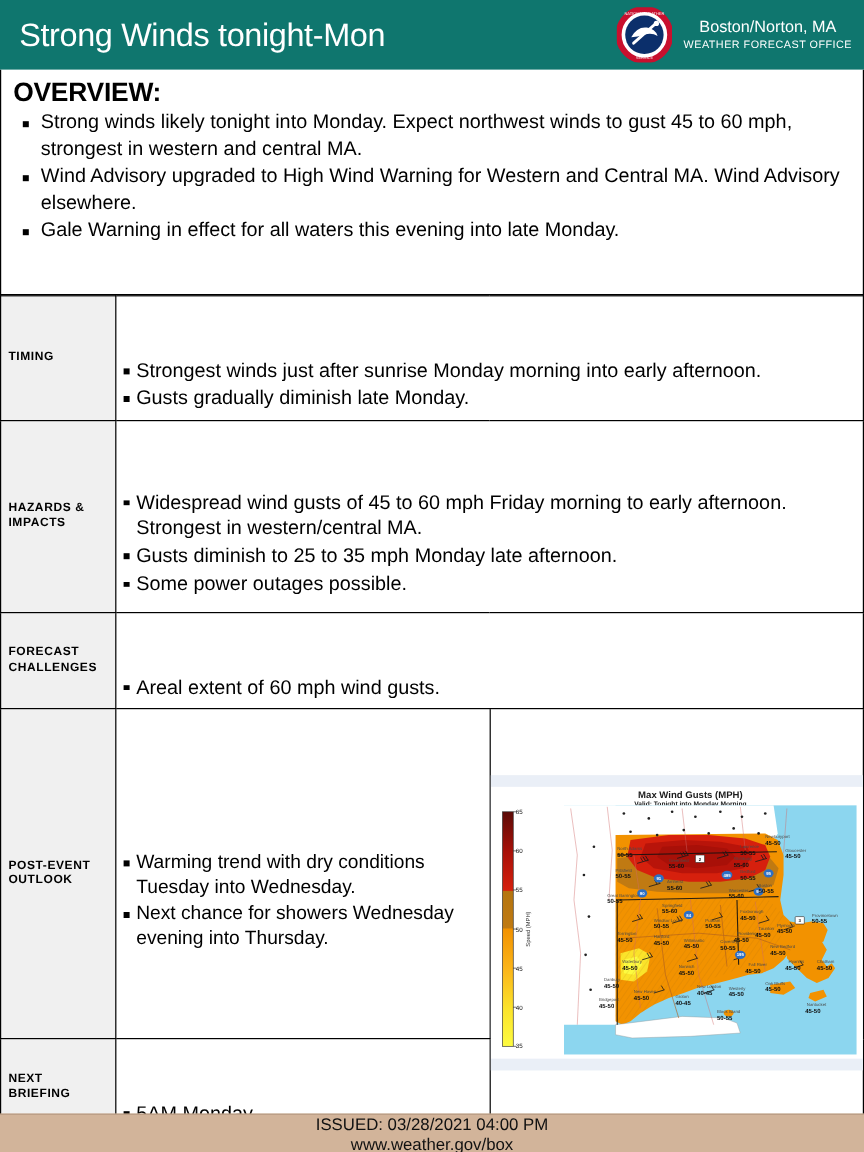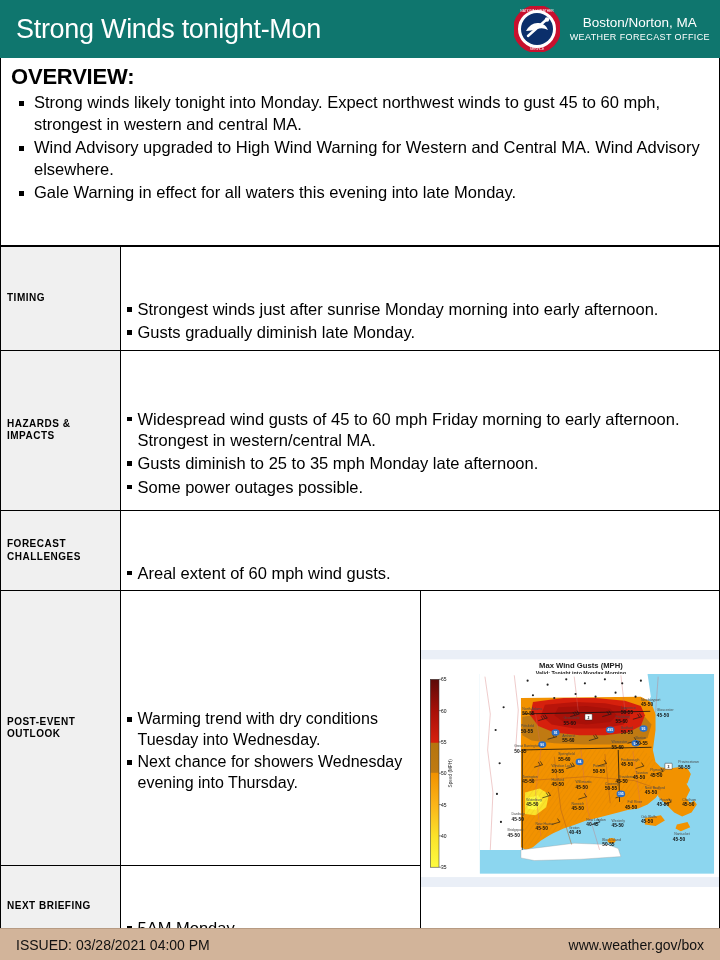--- a/index.html
+++ b/index.html
@@ -69,21 +69,21 @@
   table.brief {
     border-collapse:collapse;
     width:720px;
     table-layout:fixed;
   }
   table.brief td {
     border:1.2px solid #000;
     vertical-align:middle;
   }
   td.lbl {
-    width:120px;
+    width:96px;
     background:#f0f0f0;
     font-size:10px;
     font-weight:bold;
     letter-spacing:0.5px;
     padding:4px 6px;
     line-height:1.25;
   }
   td.body { padding:4px 6px 4px 4px; }
   td.body.narrow { width:152px; }
   .b-list { list-style:none;margin-top:48px; }
@@ -108,25 +108,26 @@
     position:relative;
     overflow:hidden;
   }
   .map-svg { display:block; width:100%; height:100%; }
 
   
   .footer {
     position:absolute; left:0; bottom:0;
     width:720px; height:32px;
     background:#d2b49a;
-    display:flex; align-items:center; justify-content:space-between;
-    padding:0 16px;
+    display:flex; align-items:center; 
+    padding:0 6px;
     font-size:14px;
     color:#111;
     border-top:1px solid #b79b83;
+    flex-direction:column;
   }
 </style>
 </head>
 <body>
 
 <div class="header">
   <div class="header-title">Strong Winds tonight-Mon</div>
   <div class="header-right">
     <div class="nws-logo">
       <svg viewBox="0 0 46 46" width="46" height="46">

